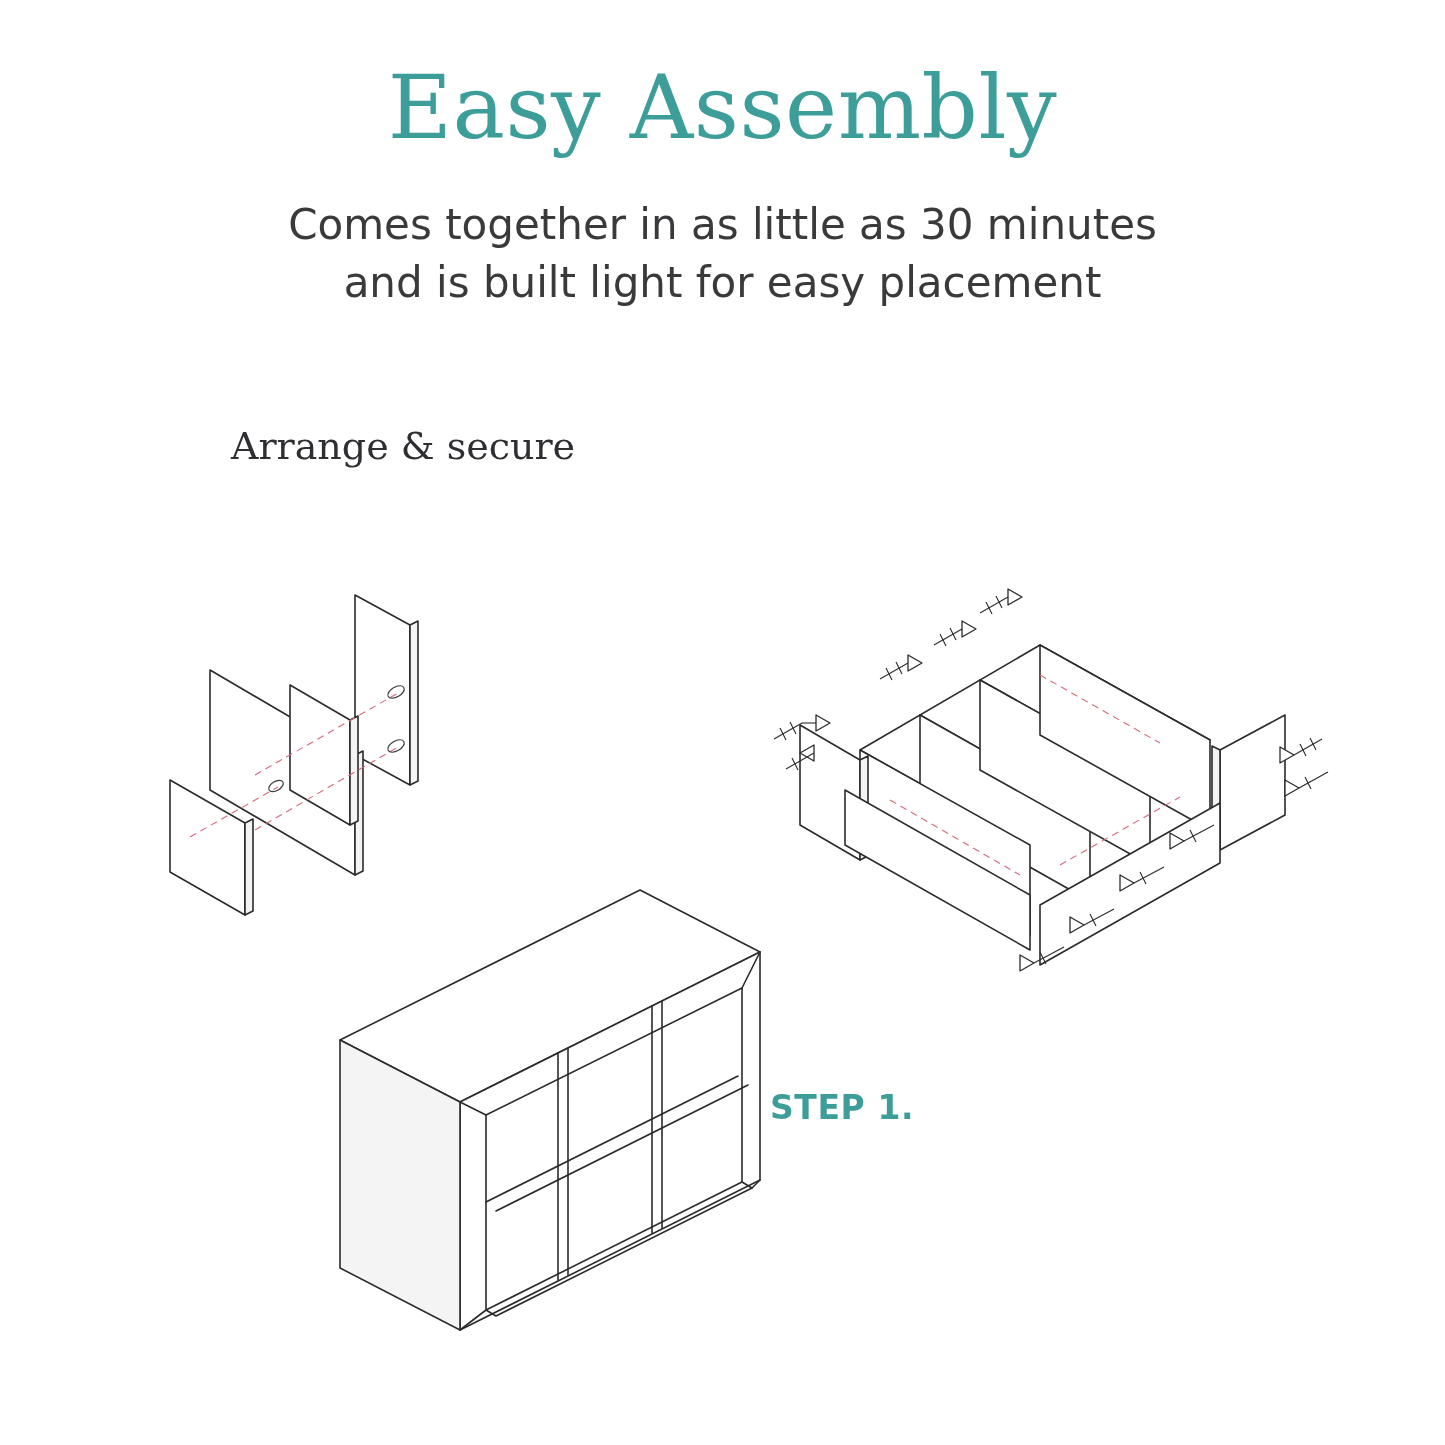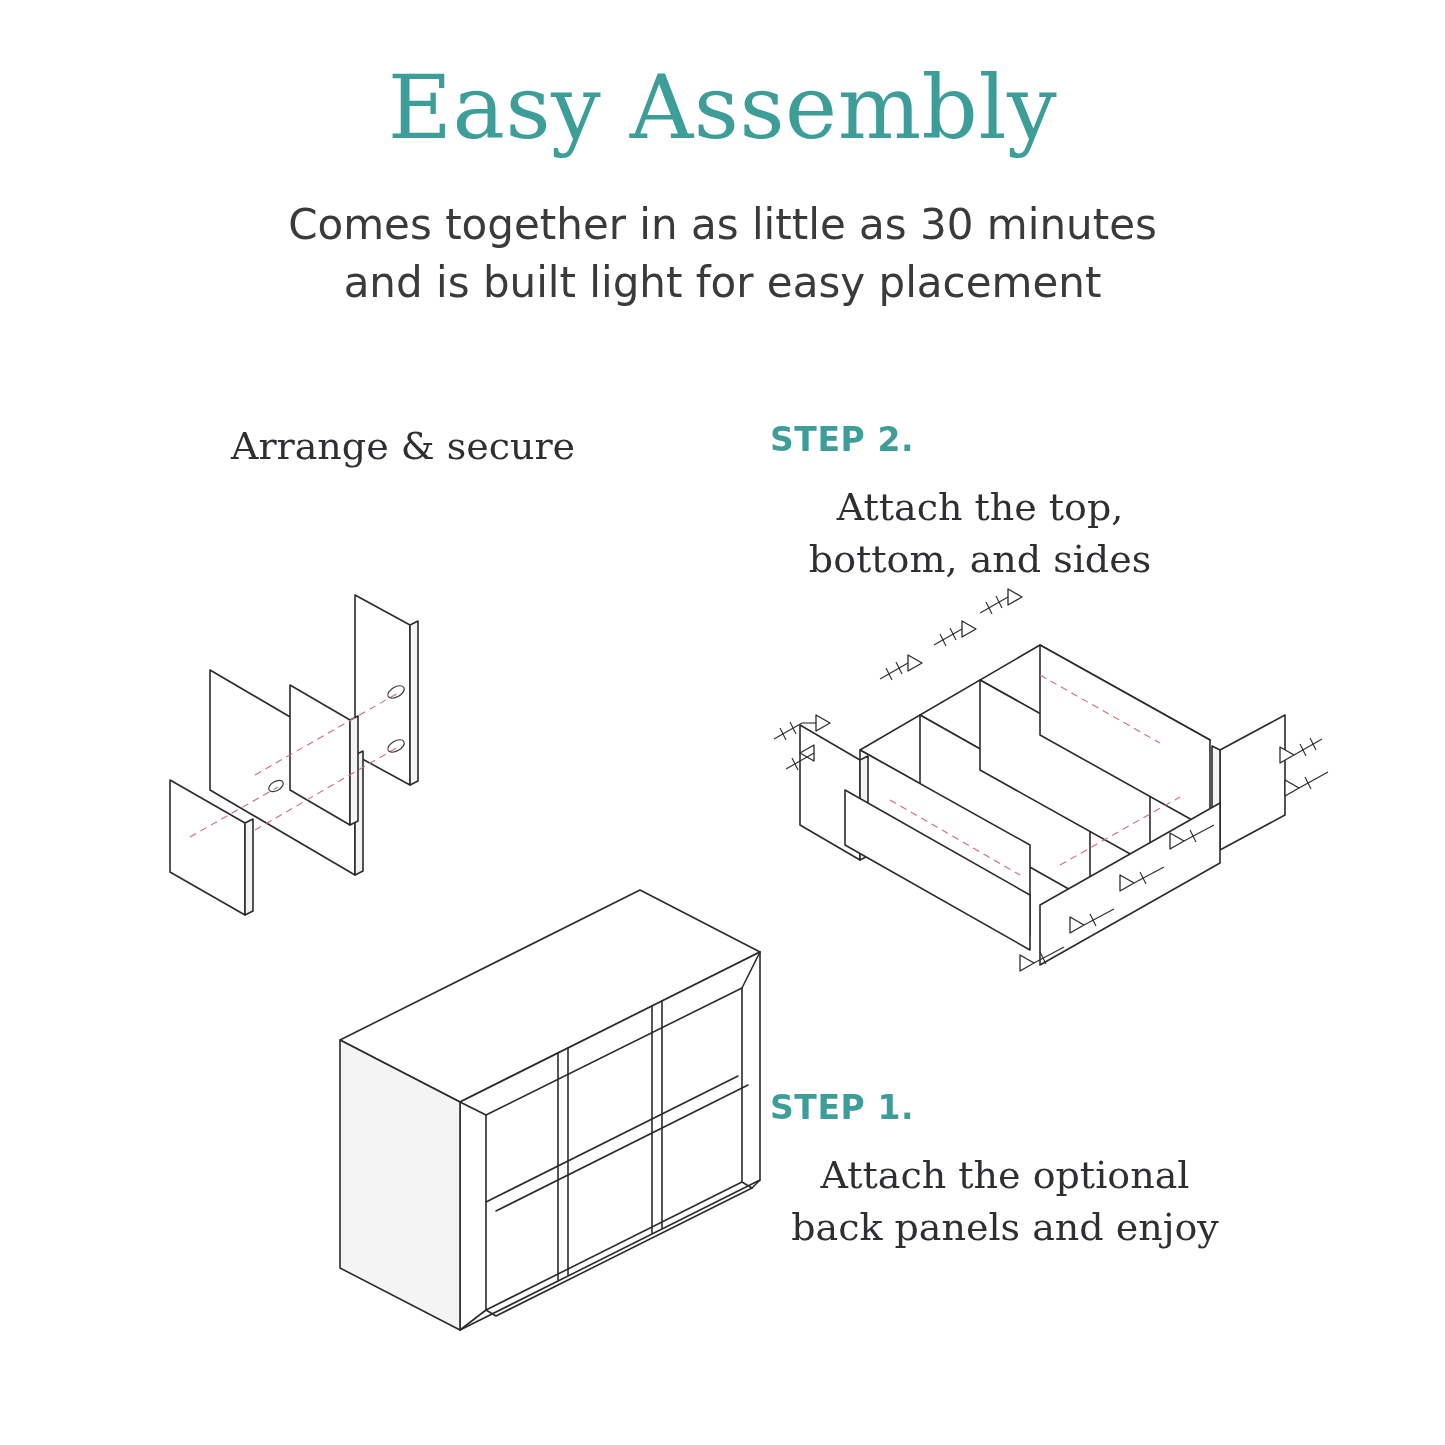--- a/index.html
+++ b/index.html
@@ -105,34 +105,23 @@
     <span class="line">Comes together in as little as 30 minutes</span>
     <span class="line">and is built light for easy placement</span>
   </div>
 
   <div class="step" id="step1">
     <div class="step-text">
       <span class="line">Arrange &amp; secure</span>
     </div>
   </div>
 
-  <div class="step" id="step2">
-    <div class="step-label">STEP 2.</div>
-    <div class="step-text">
-      <span class="line">Attach the top,</span>
-      <span class="line">bottom, and sides</span>
-    </div>
-  </div>
 
   <div class="step" id="step3">
     <div class="step-label">STEP 1.</div>
-    <div class="step-text">
-      <span class="line">Attach the optional</span>
-      <span class="line">back panels and enjoy</span>
-    </div>
   </div>
 
   <div class="illo" id="illo1">
     <svg viewBox="0 0 470 360" preserveAspectRatio="xMidYMid meet">
 
       <g>
         <polygon class="face" points="205,20 260,50 260,210 205,180"></polygon>
         <polygon class="face-shade" points="260,50 268,46 268,206 260,210"></polygon>
       </g>
 

